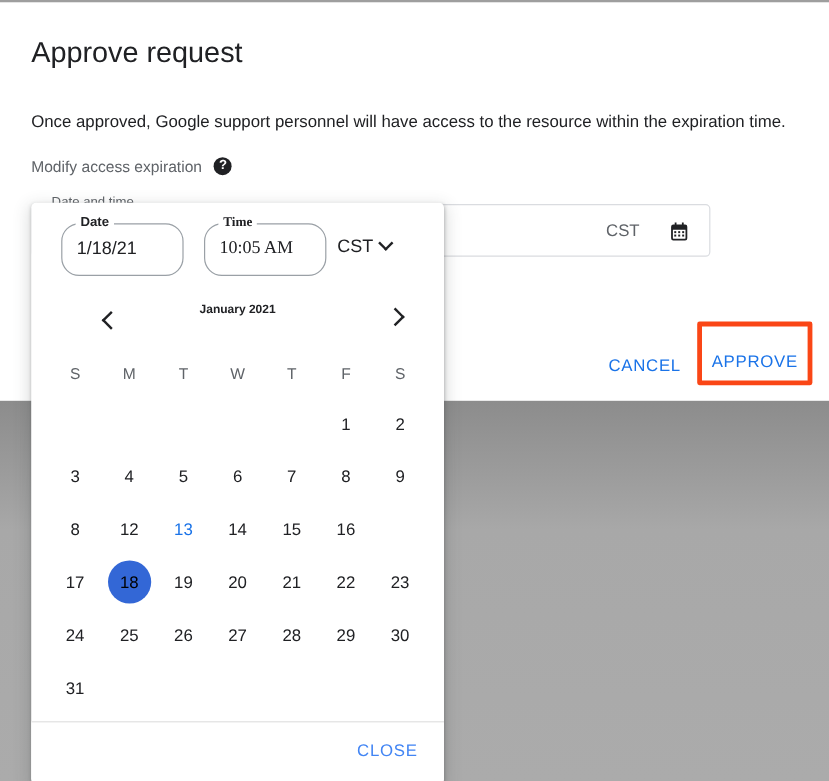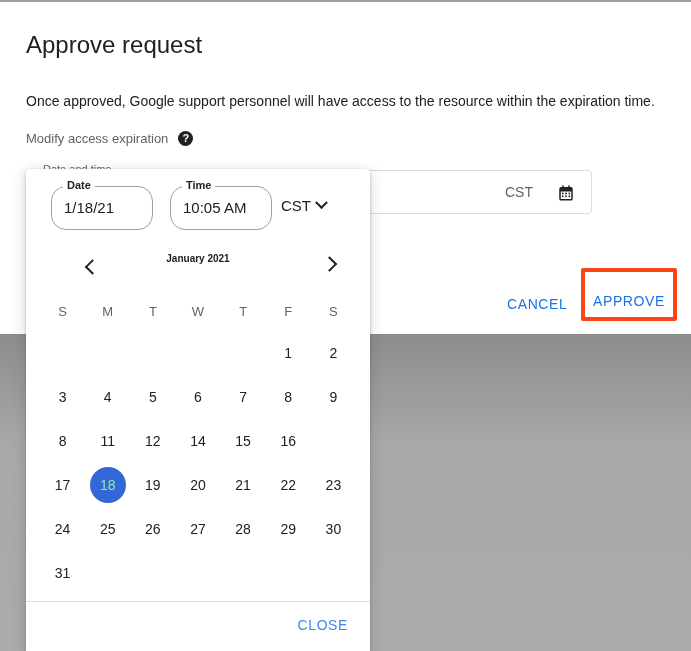--- a/index.html
+++ b/index.html
@@ -169,21 +169,21 @@
   }
   .mdc-field {
     position: absolute;
     top: 17px;
     height: 44px;
     border: 1px solid #9aa0a6;
     border-radius: 15px;
     background: #ffffff;
   }
   #date-field { left: 25px; width: 102px; }
-  #time-field { left: 144px; width: 102px; }
+  #time-field { left: 144px; width: 102px; font-family: Liberation Serif, serif; }
   .mdc-field .fl-label {
     position: absolute;
     left: 11px; top: -8px;
     padding: 0 4px;
     background: #ffffff;
     font-size: 11px;
     font-weight: bold;
     color: #202124;
     white-space: nowrap;
   }
@@ -269,21 +269,21 @@
   }
   .day.empty { cursor: default; }
   .day .pill {
     width: 36px; height: 36px;
     border-radius: 50%;
     display: flex; align-items: center; justify-content: center;
   }
   .day.today .pill { color: #1a73e8; }
   .day.selected .pill {
     background: #3367d6;
-    color: #86efac;
+    color: #000000;
     text-align: right;
   }
 
   
   #picker-footer {
     position: absolute;
     left: 0; bottom: 0;
     width: 344px;
     height: 52px;
     border-top: 1px solid #e0e0e0;
@@ -427,24 +427,24 @@
             </div>
             <div class="day">
               <span class="pill">9</span>
             </div>
           </div>
           <div class="cal-row">
             <div class="day">
               <span class="pill">8</span>
             </div>
             <div class="day">
-              <span class="pill">11</span>
-            </div>
-            <div class="day">
               <span class="pill">12</span>
+            </div>
+            <div class="day today">
+              <span class="pill" style="color: rgb(26, 115, 232);">13</span>
             </div>
             <div class="day">
               <span class="pill">14</span>
             </div>
             <div class="day">
               <span class="pill">15</span>
             </div>
             <div class="day">
               <span class="pill">16</span>
             </div>

